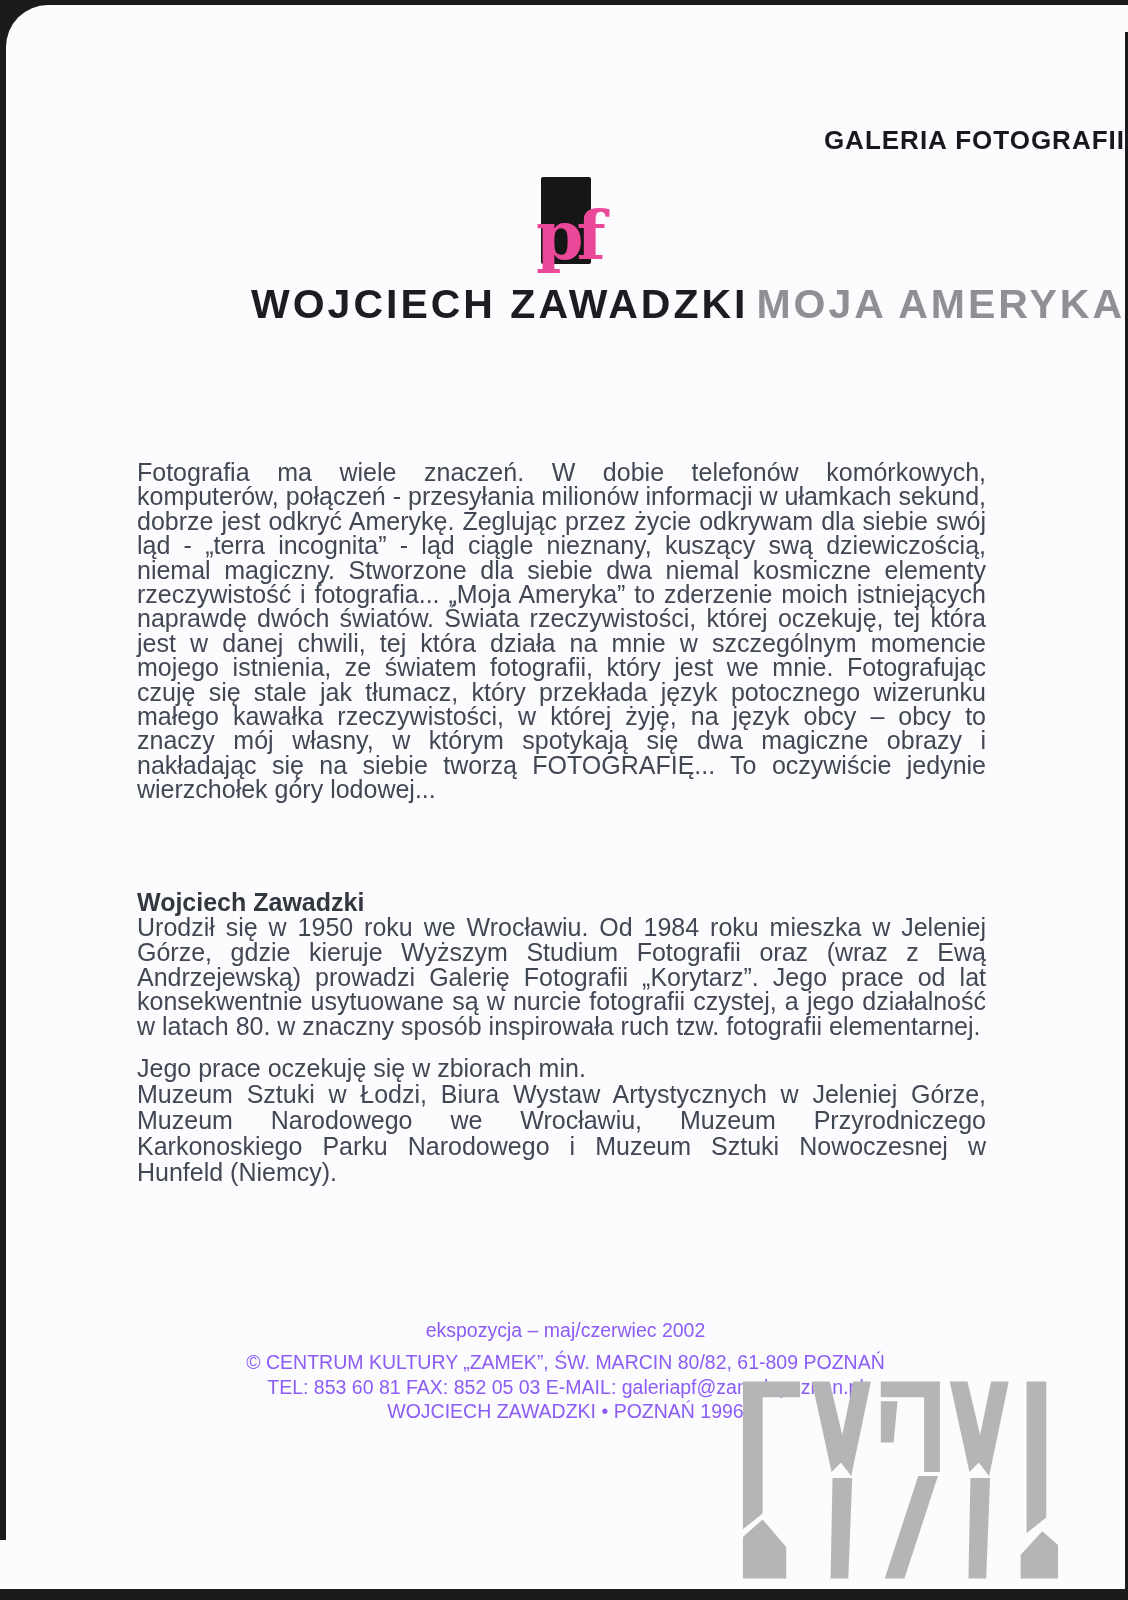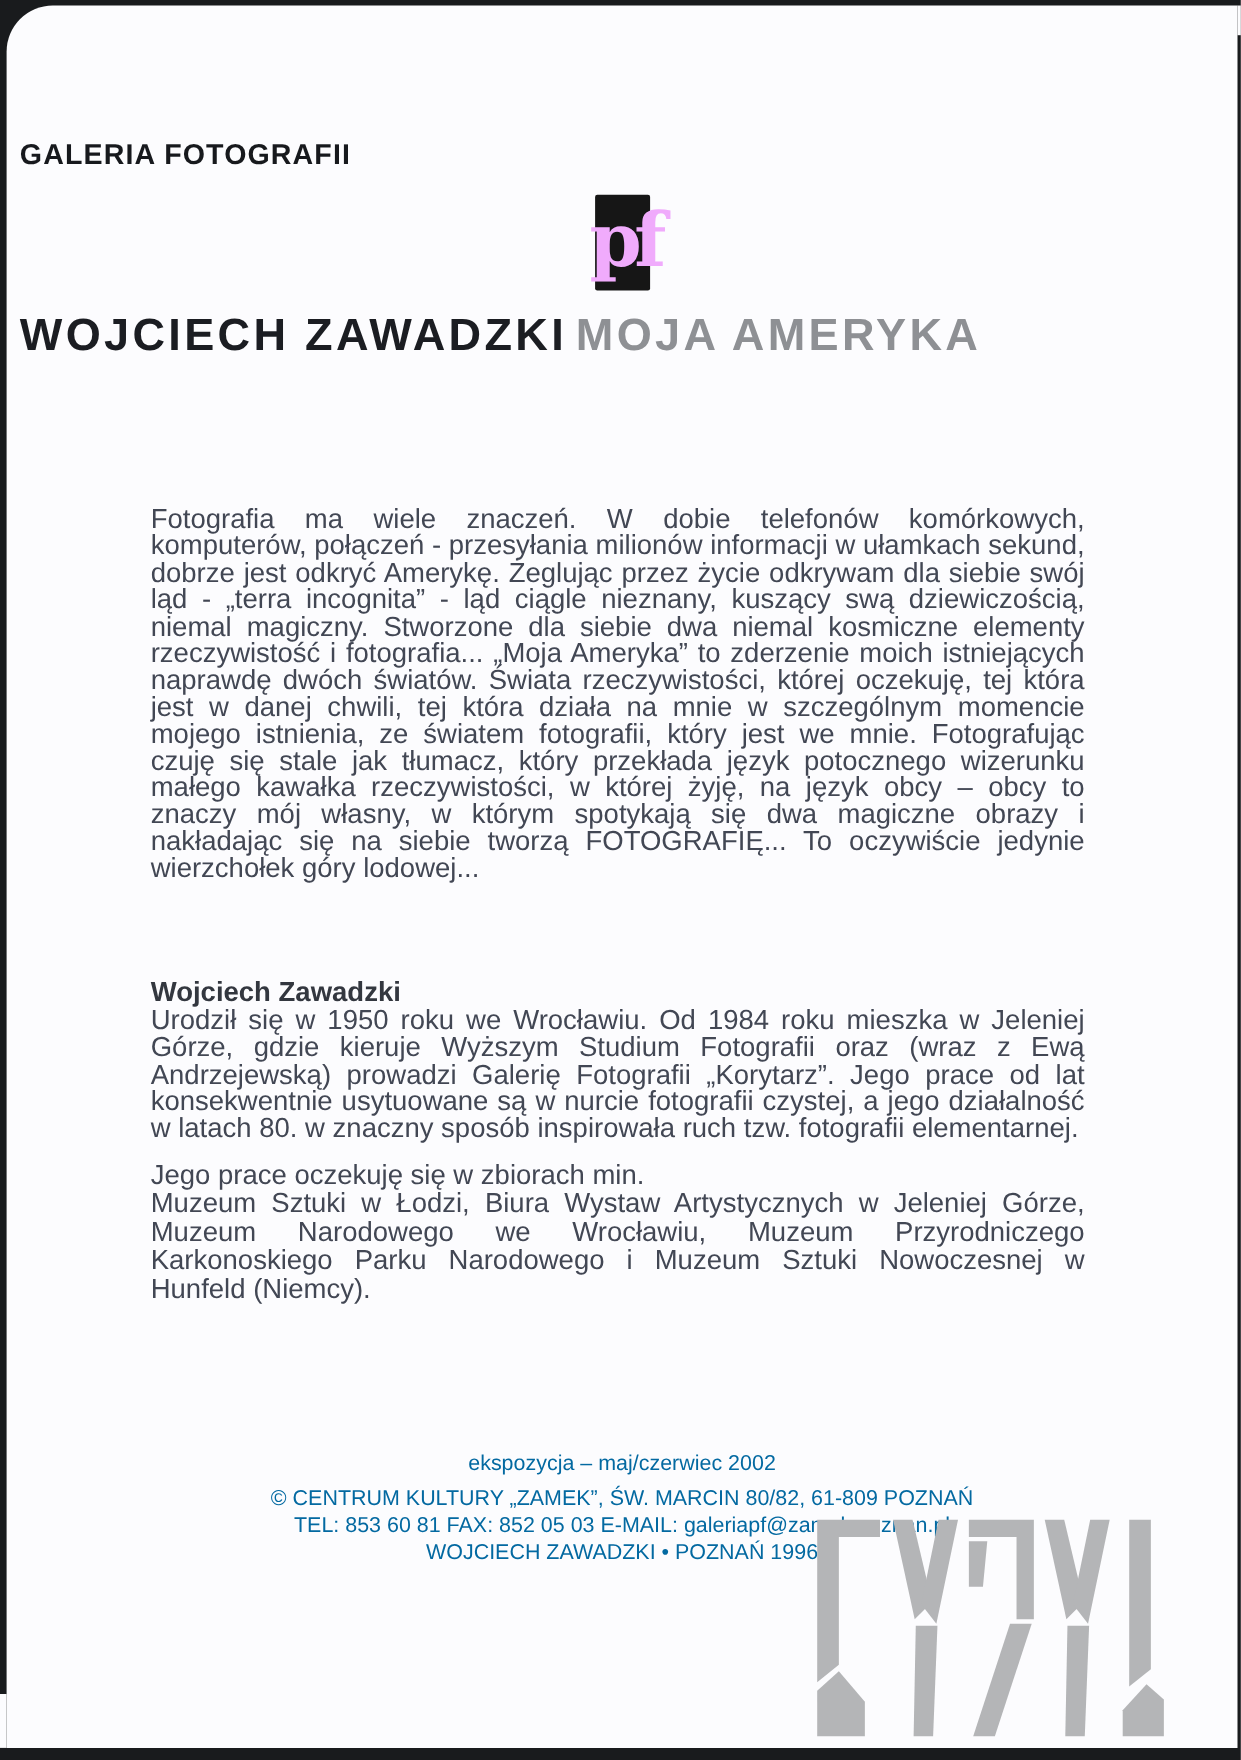--- a/index.html
+++ b/index.html
@@ -11,35 +11,35 @@
   
   .page{
     position:absolute;left:6px;top:5px;right:3px;bottom:11px;
     background:#fcfcfe;
     border-top-left-radius:42px;
   }
   
   .sliver-left{position:absolute;left:0;top:1540px;width:6px;height:49px;background:#fcfcfe;}
   .sliver-right{position:absolute;right:0;top:5px;width:3px;height:27px;background:#fcfcfe;}
 
-  .center{left:0;right:0;text-align:left;padding-left:12px;}
+  .center{left:0;right:0;text-align:right;padding-left:12px;}
 
   .gallery-title{
     position:absolute;top:120px;margin:0;
     font-size:26px;font-weight:bold;letter-spacing:1px;color:#17191d;
   }
   .pf-logo{
     position:absolute;left:535px;top:172px;width:50px;height:87px;
     background:#161616;border-radius:2px;overflow:visible;
   }
   .pf-text{
     display:block;text-align:center;
     font-family:"DejaVu Serif","Liberation Serif",serif;font-weight:bold;
-    font-size:68px;line-height:80px;padding-top:2px;
-    color:#f0abfc;letter-spacing:-7px;text-indent:-5px;
+    font-size:68px;line-height:80px;padding-top:18px;
+    color:#ec4899;letter-spacing:-7px;text-indent:-5px;
   }
   .exhibition-heading{
     position:absolute;top:276px;margin:0;
     font-size:41px;font-weight:bold;letter-spacing:3px;color:#1b1d22;
     white-space:nowrap;
   }
   .exhibition-heading .subtitle{color:#8e9094;margin-left:8px;}
 
   .bodytext{
     position:absolute;left:131px;width:849px;margin:0;
@@ -49,21 +49,21 @@
   .intro{top:455px;}
   .bio{top:885px;text-align:left;}
   .bio .bio-heading{font-weight:bold;line-height:25px;color:#33373f;}
   .bio p{margin:0;text-align:justify;line-height:24.8px;}
   .collections{top:1050px;text-align:left;}
   .collections .intro-line{line-height:26px;}
   .collections p{margin:0;text-align:justify;line-height:26px;}
 
   .footer{
     position:absolute;top:1312px;left:0;right:0;text-align:center;
-    font-size:19.5px;color:#0369a1;
+    font-size:19.5px;color:#8b5cf6;
   }
   .footer .expo{line-height:26px;margin-bottom:7px;}
   .footer .fline{line-height:24.5px;}
 
   .watermark{
     position:absolute;left:731px;top:1367px;width:325px;height:216px;
   }
   .watermark polygon{fill:#b4b5b7;}
 </style>
 </head>

